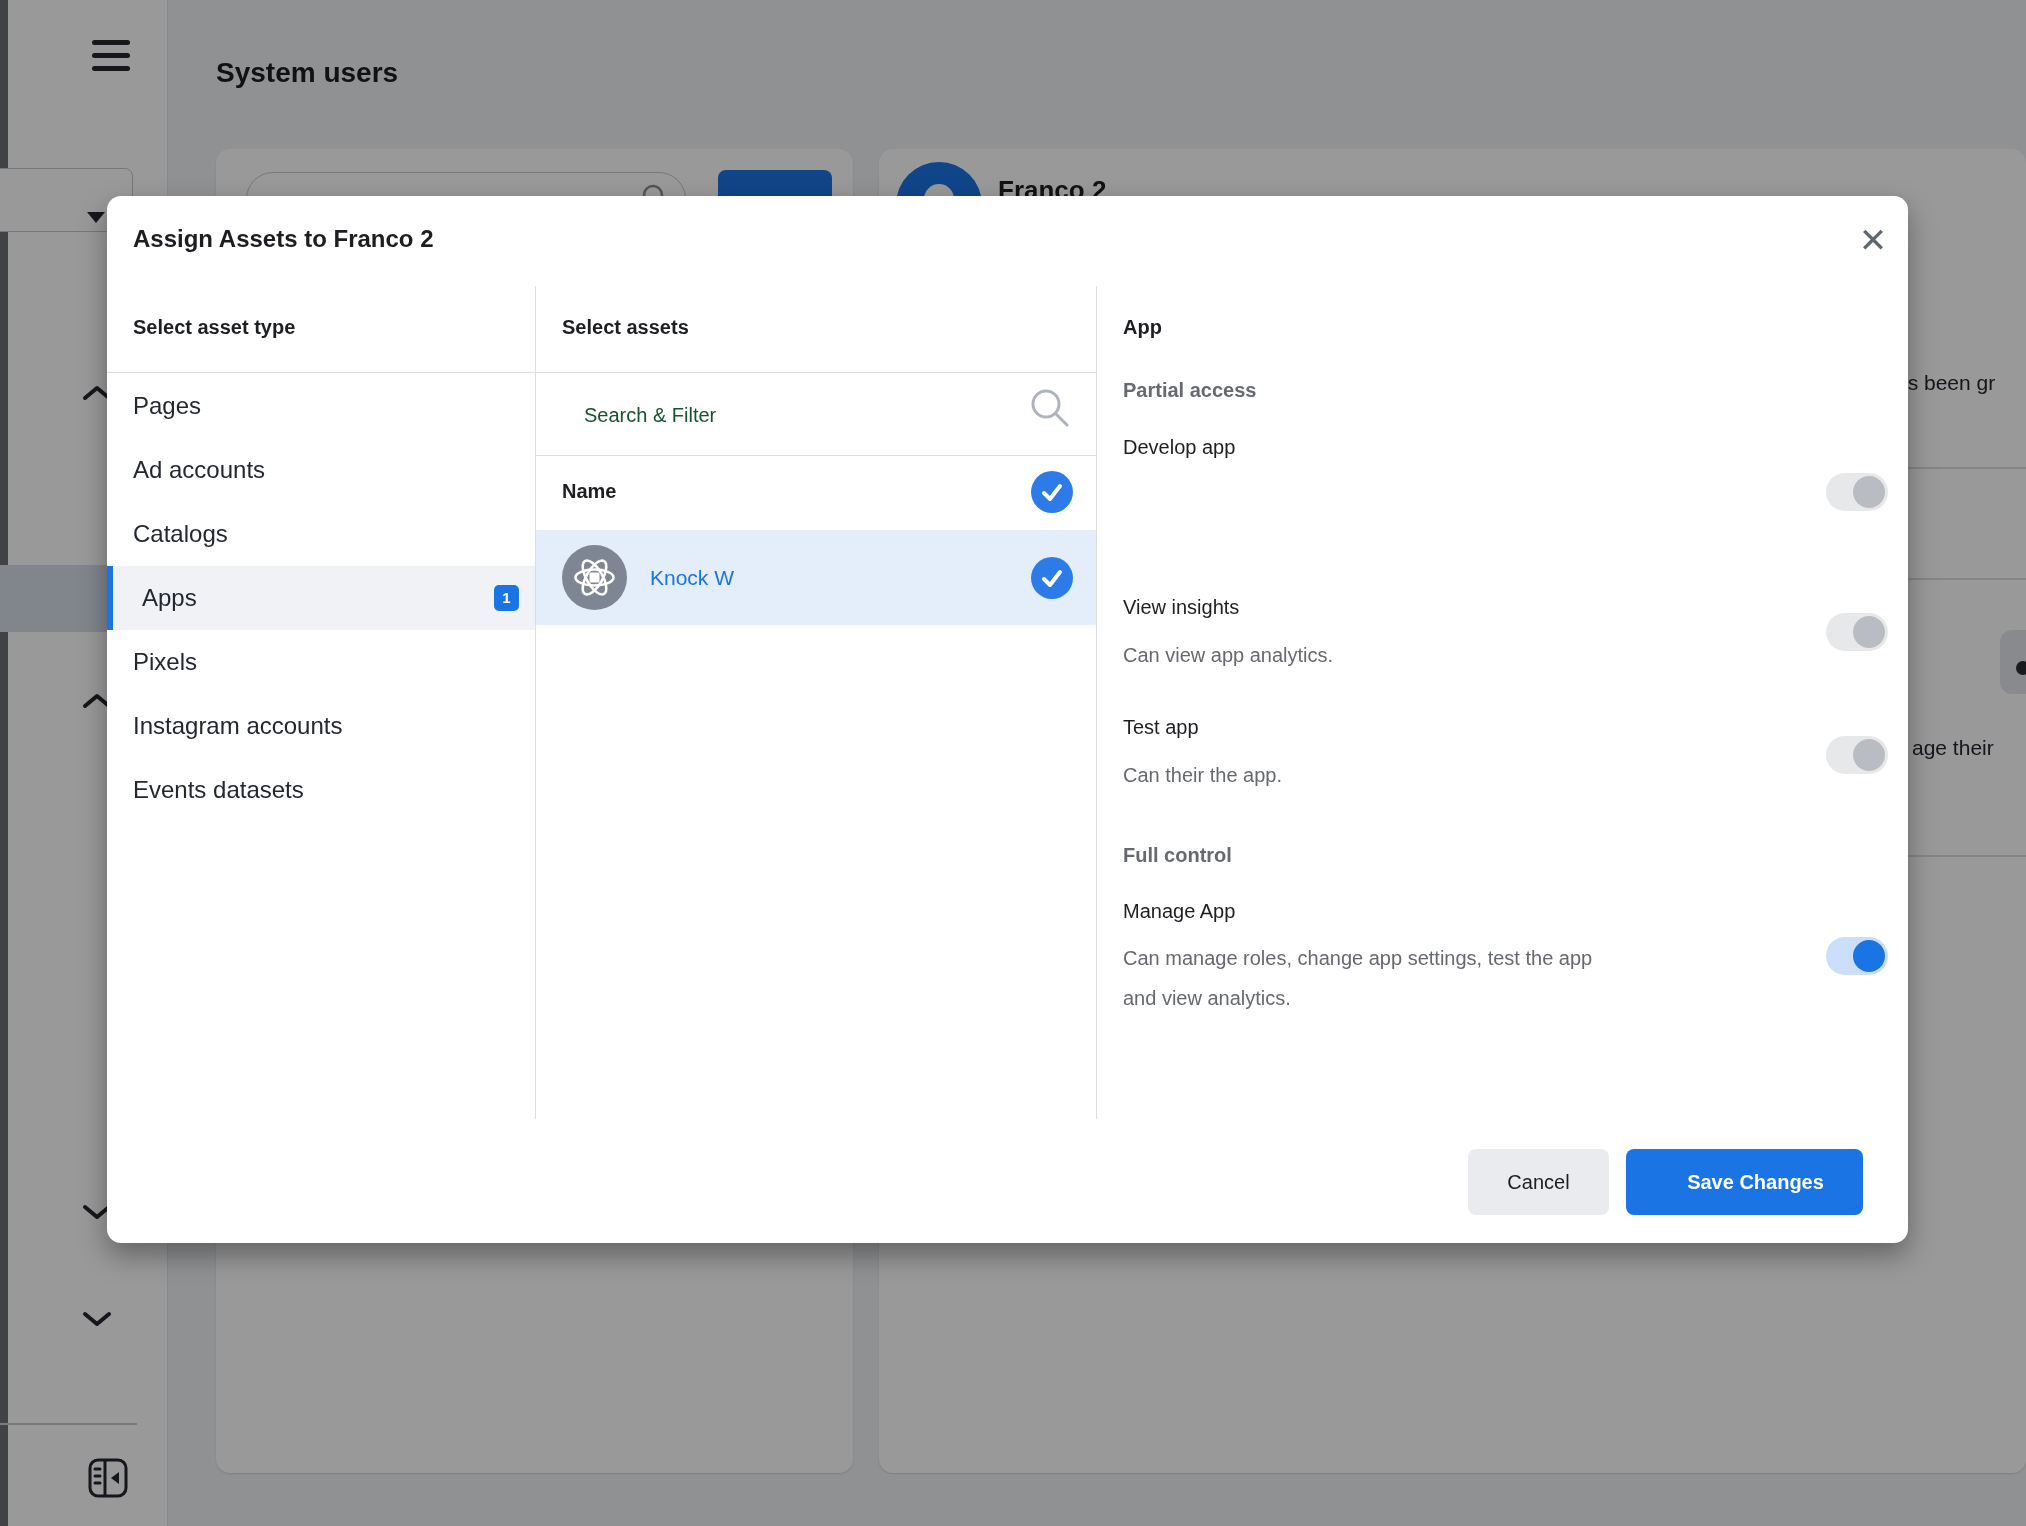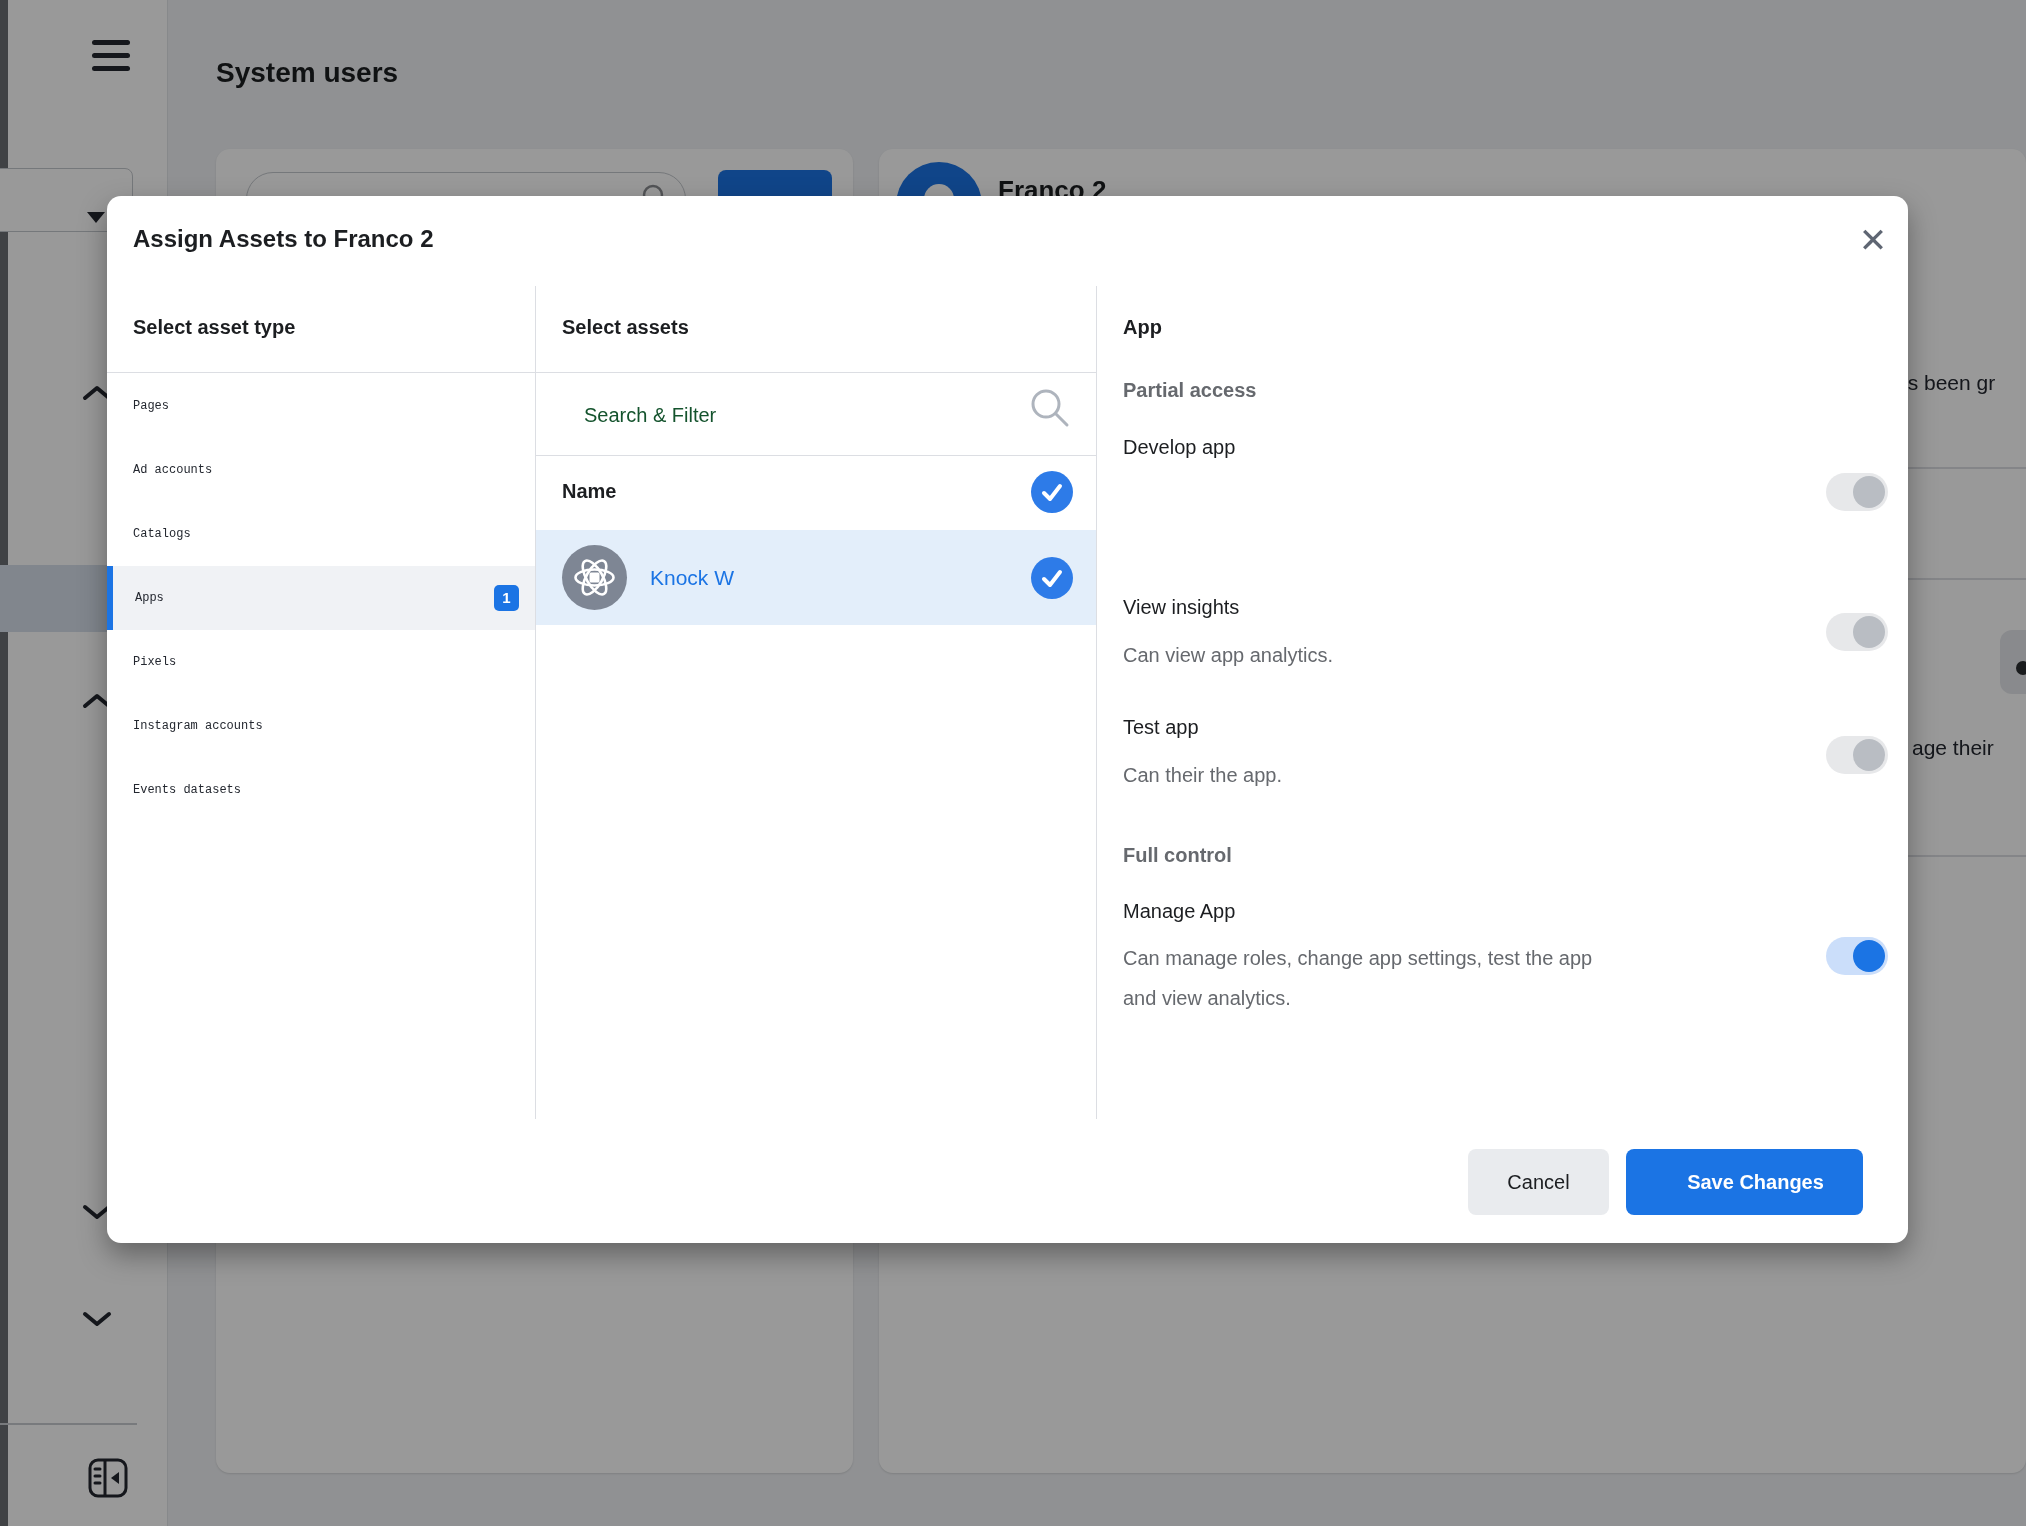--- a/index.html
+++ b/index.html
@@ -40,22 +40,22 @@
   .modal{left:107px;top:196px;width:1801px;height:1047px;background:#fff;border-radius:14px;
     box-shadow:0 12px 28px rgba(0,0,0,.35);}
   .m-title{left:26px;top:26px;height:34px;line-height:34px;font-size:24px;font-weight:700;color:#1c1e21;}
   .m-close{left:1740px;top:18px;width:52px;height:52px;font-size:34px;line-height:52px;text-align:center;color:#5f6673;cursor:pointer;}
   .vdiv{width:1px;background:#dcdee3;top:90px;height:833px;}
   .hdiv{height:1px;background:#dcdee3;}
 
   .col-header{top:114px;height:34px;line-height:34px;font-size:20px;font-weight:700;color:#1c1e21;}
 
   
-  .at-item{left:0;width:428px;height:64px;line-height:64px;font-size:12px;color:#23272f;padding-left:26px;cursor:pointer;font-family:Liberation Mono, monospace;}
-  .at-item.sel{background:#F0F2F5;padding-left:28px;}
+  .at-item{left:0;width:428px;height:64px;line-height:64px;font-size:24px;color:#23272f;padding-left:26px;cursor:pointer;}
+  .at-item.sel{background:#F0F2F5;padding-left:35px;}
   .at-bar{left:0;width:6px;background:#1B74E4;}
   .badge{width:25px;height:26px;border-radius:5px;background:#1B74E4;color:#fff;
     font-size:15px;font-weight:700;text-align:center;line-height:26px;}
 
   
   .search-text{left:477px;top:202px;height:34px;line-height:34px;font-size:20px;color:#14532d;}
   .name-hdr{left:455px;top:278px;height:34px;line-height:34px;font-size:20px;font-weight:700;color:#1c1e21;}
   .asset-row{left:429px;top:334px;width:560px;height:95px;background:#E3EEFA;}
   .app-avatar{left:26px;top:15px;width:65px;height:65px;border-radius:50%;background:#7E8694;}
   .asset-name{left:114px;top:0;height:95px;line-height:95px;font-size:21px;font-weight:500;color:#1B74E4;}

